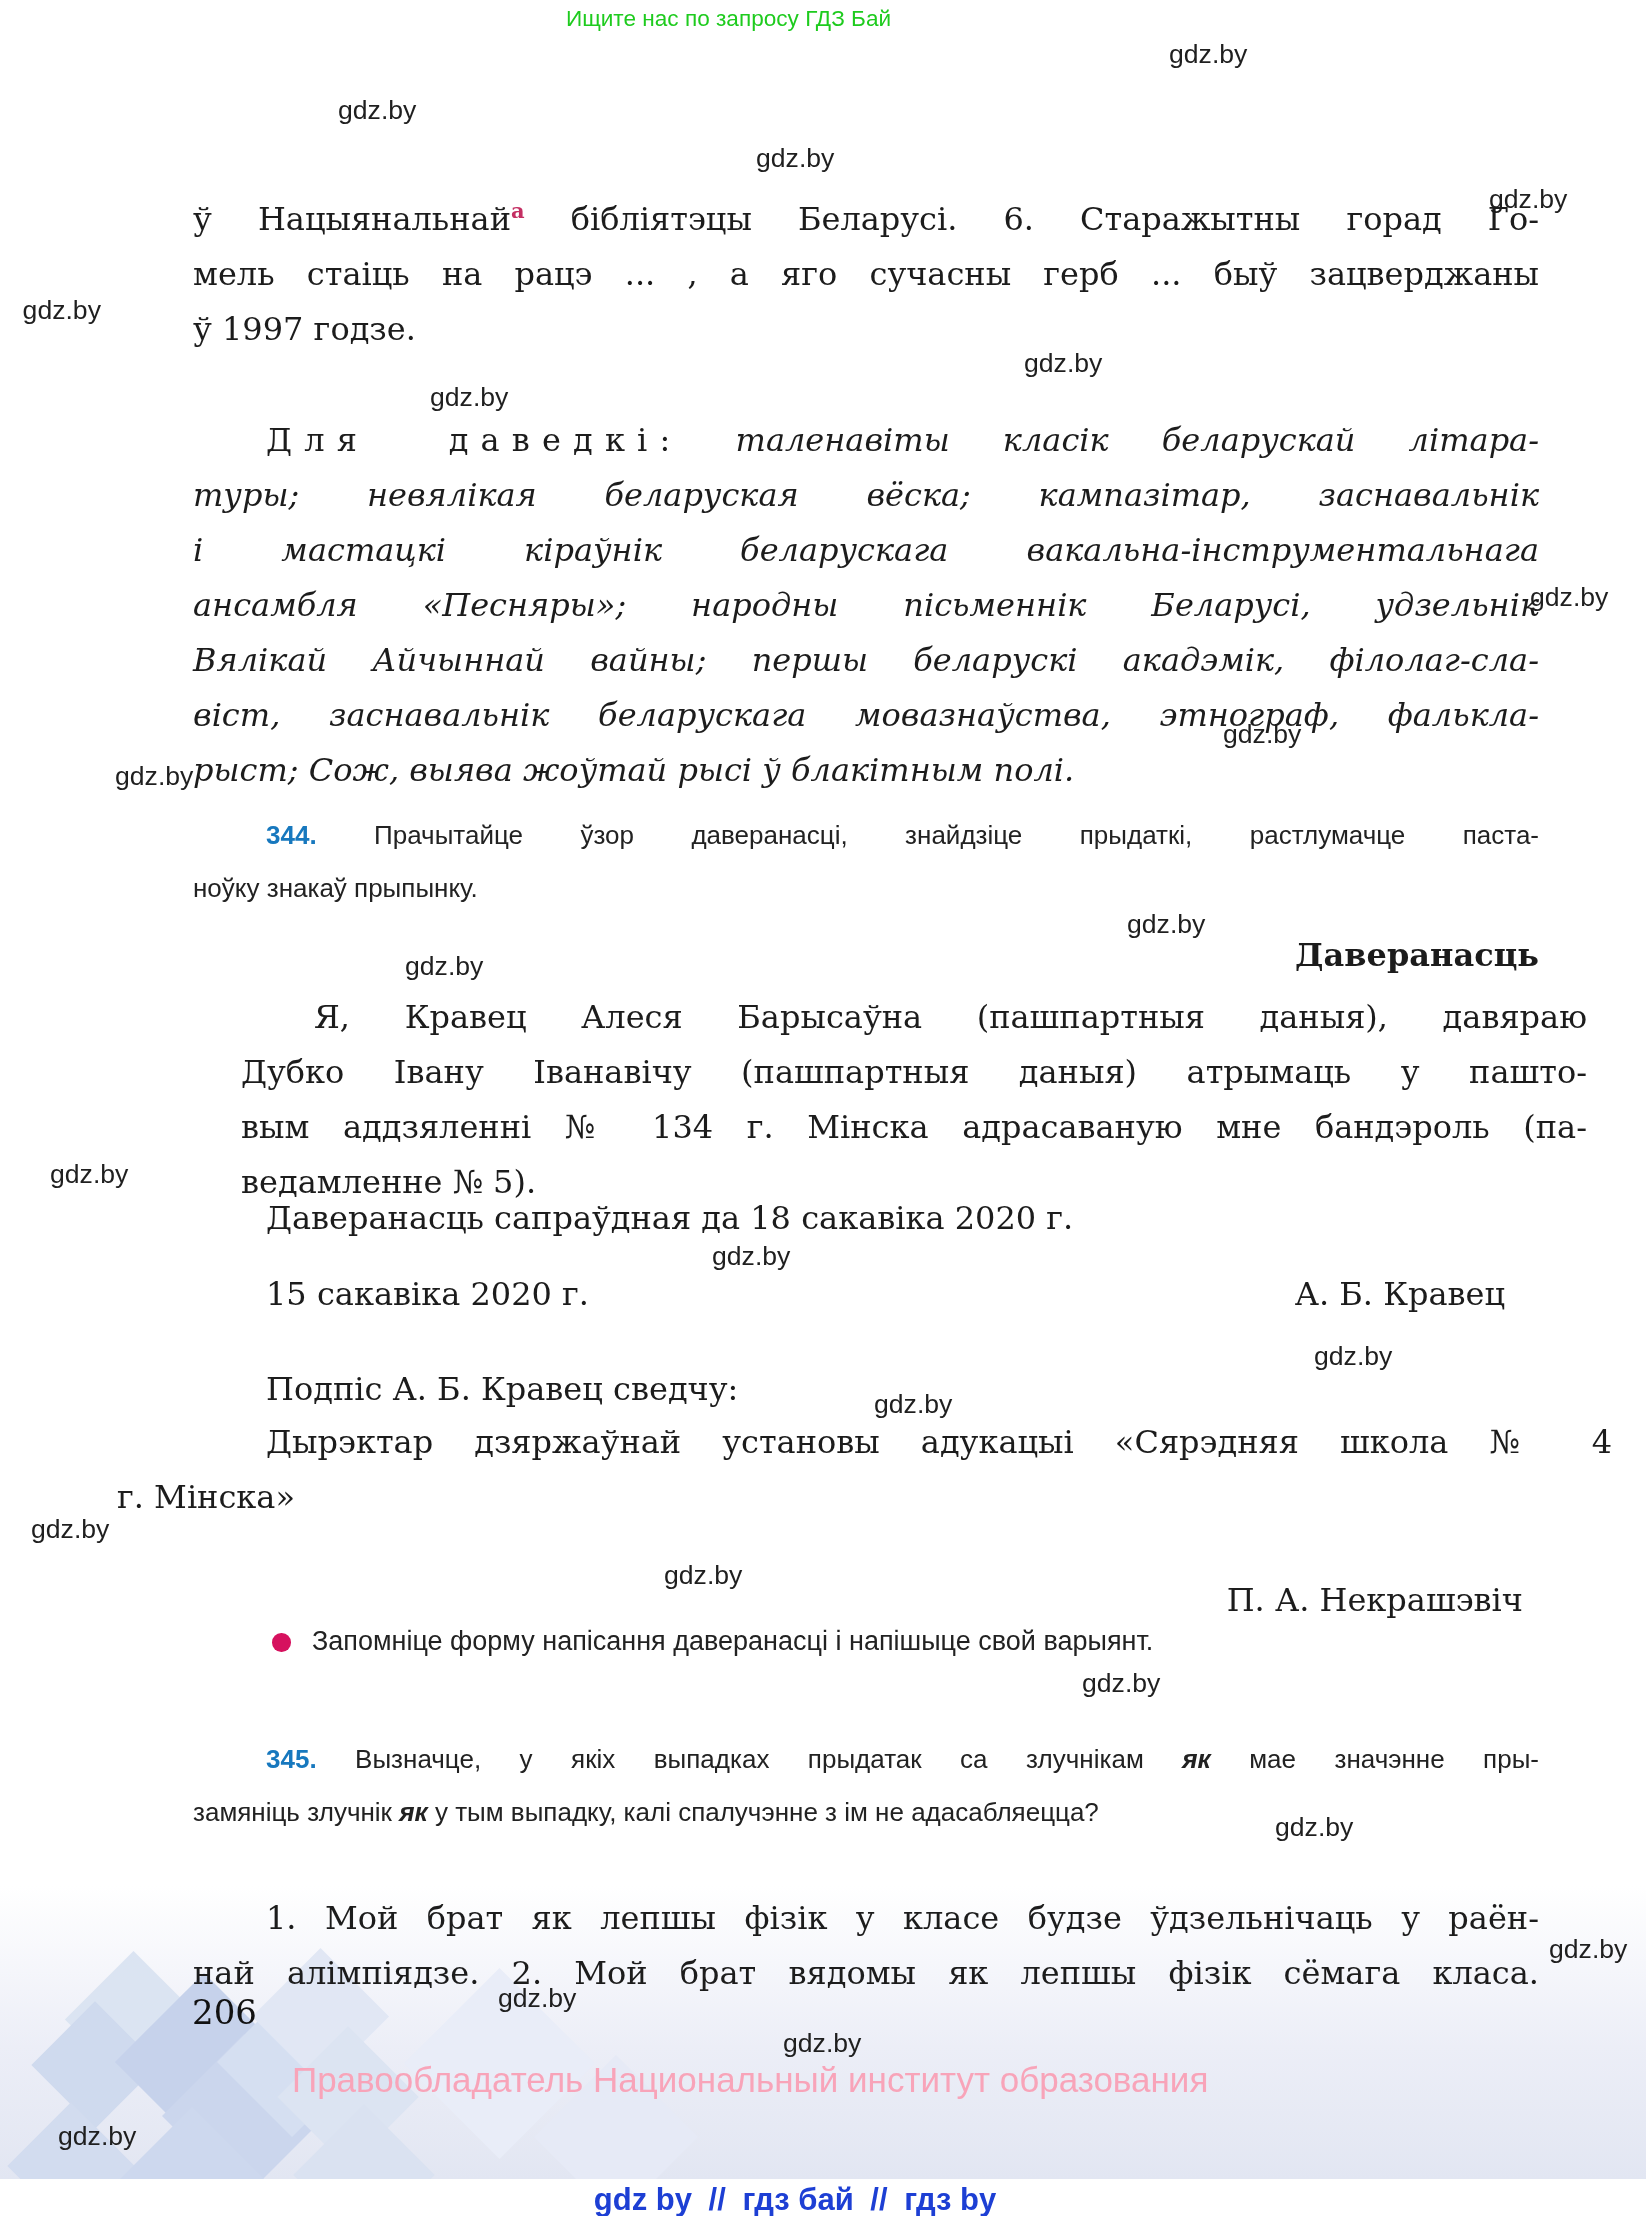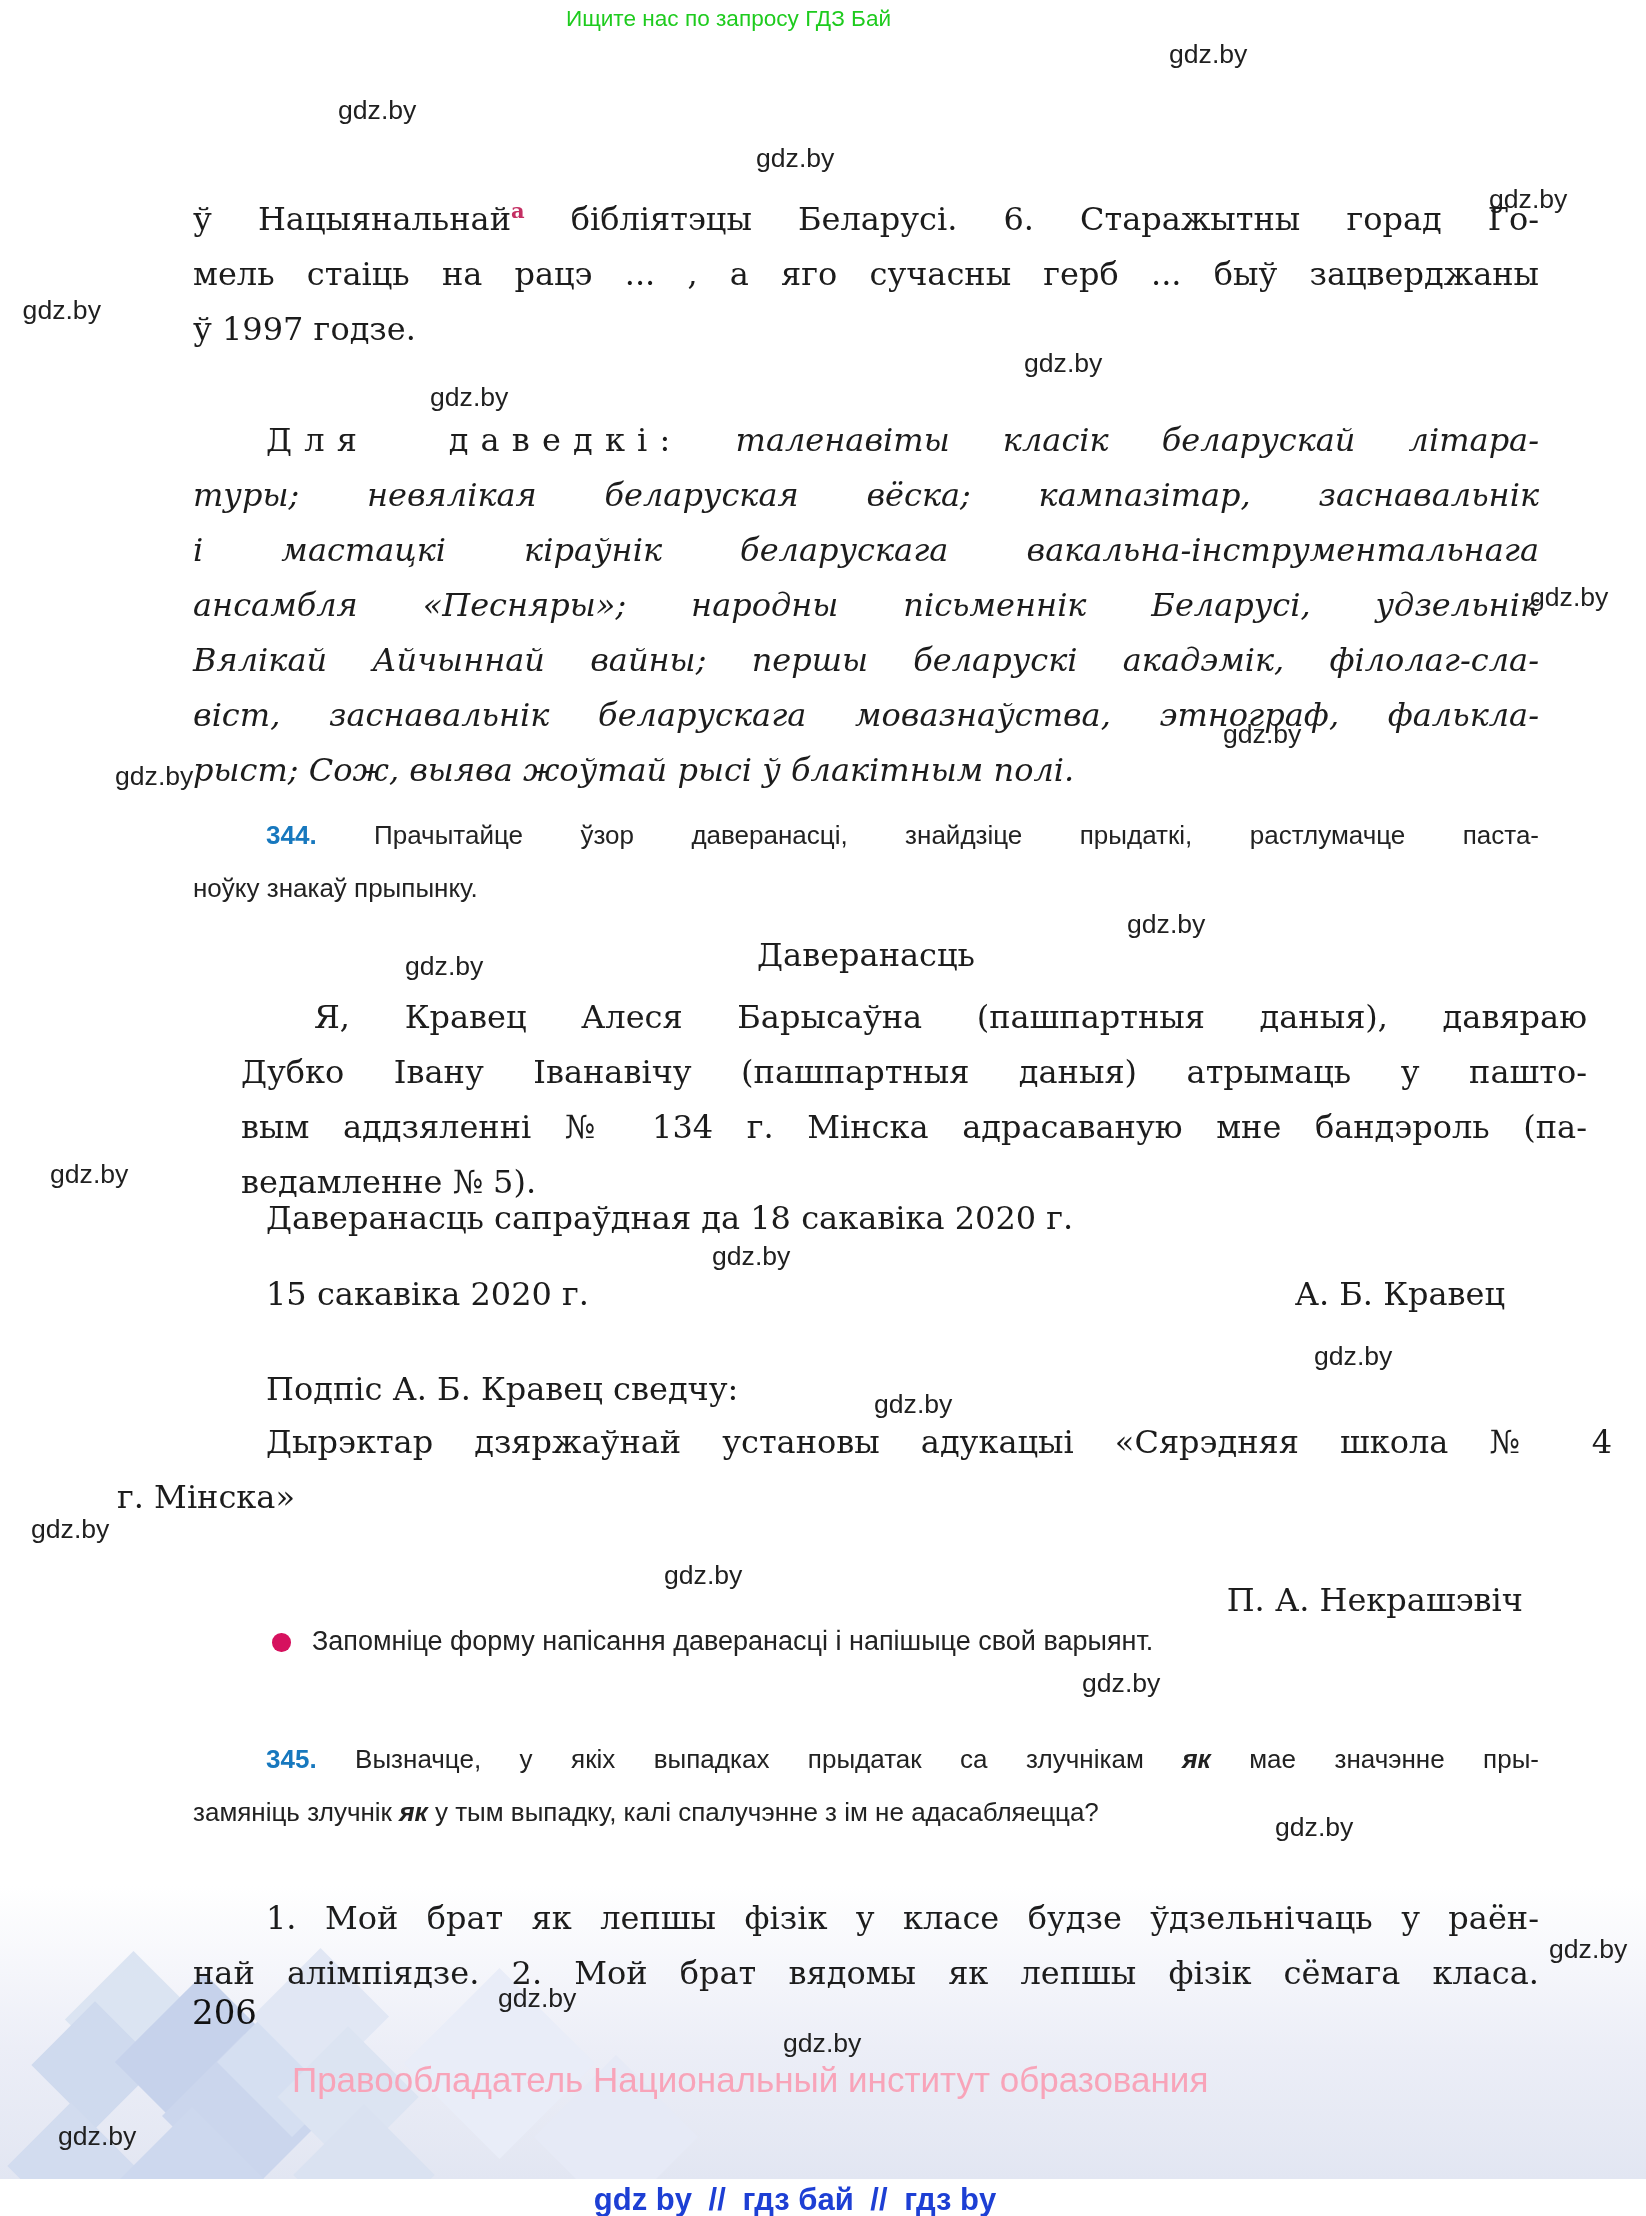--- a/index.html
+++ b/index.html
@@ -98,21 +98,21 @@
     <div class="just">Вялікай Айчыннай вайны; першы беларускі акадэмік, філолаг-сла-</div>
     <div class="just">віст, заснавальнік беларускага мовазнаўства, этнограф, фалькла-</div>
     <div>рыст; Сож, выява жоўтай рысі ў блакітным полі.</div>
   </div>
 
   <div class="block extext" style="top:809px;">
     <div class="just indent"><span class="exnum">344.</span><span> Прачытайце ўзор даверанасці, знайдзіце прыдаткі, растлумачце паста-</span></div>
     <div>ноўку знакаў прыпынку.</div>
   </div>
 
-  <div class="block serif" style="top:928px;text-align:center;font-weight:normal;">Даверанасць</div>
+  <div class="block serif" style="top:928px;text-align:right;font-weight:bold;">Даверанасць</div>
 
   <div class="block serif" style="top:990px;margin-left:48px;">
     <div class="just indent">Я, Кравец Алеся Барысаўна (пашпартныя даныя), давяраю</div>
     <div class="just">Дубко Івану Іванавічу (пашпартныя даныя) атрымаць у пашто-</div>
     <div class="just">вым аддзяленні № 134 г. Мінска адрасаваную мне бандэроль (па-</div>
     <div>ведамленне № 5).</div>
   </div>
 
   <div class="block serif indent" style="top:1191px;">Даверанасць сапраўдная да 18 сакавіка 2020 г.</div>
 

